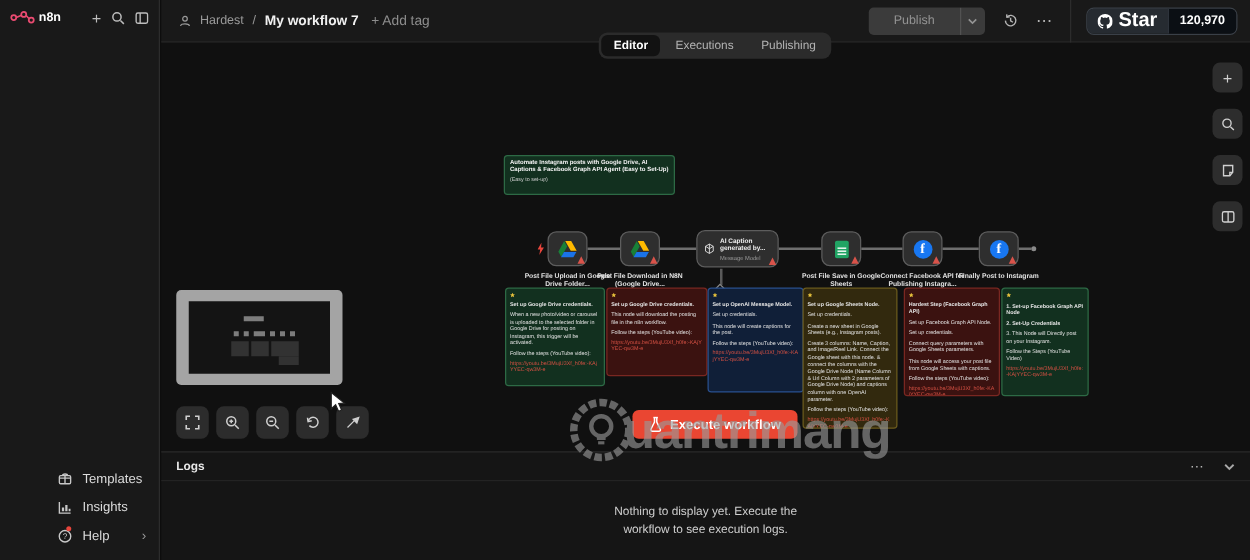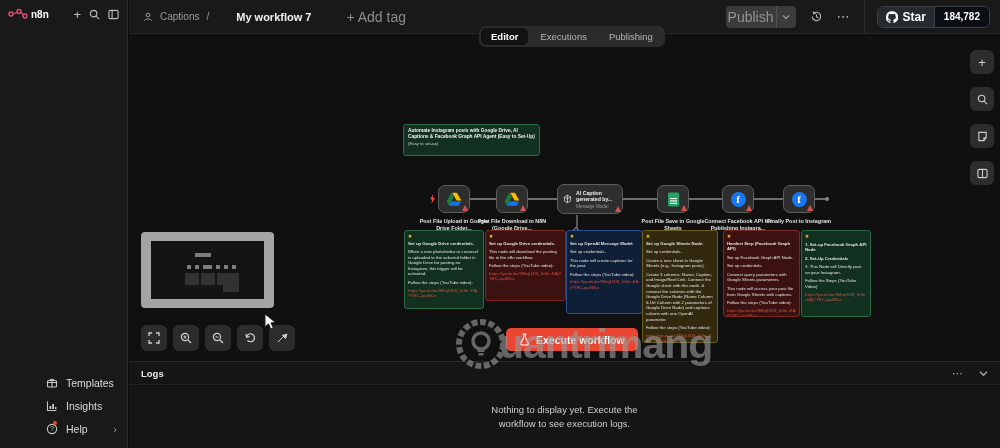--- a/index.html
+++ b/index.html
@@ -17,30 +17,30 @@
   .sb-item svg { flex:0 0 auto; }
   .badge-beta { background:#7c5ce0; color:#fff; font-size:6.5px; padding:1px 5px; border-radius:8px; font-weight:bold; }
   .sb-bottom { margin-top:auto; margin-bottom:8px;padding-left:36px; }
   .chev-right { margin-left:auto; color:#9a9a9a; font-size:11px; }
   .help-dot { position:absolute; left:17px; top:4px; width:4px; height:4px; border-radius:50%; background:#e8453c; }
 
   
   .main { position:absolute; left:129px; top:0; width:871px; height:448px; }
   .hdr { position:absolute; left:0; top:0; width:100%; height:34px; background:#191919; border-bottom:1px solid #262626; display:flex; align-items:center; padding:0 10px 0 14px; z-index:10; }
   .crumbs { display:flex; align-items:center; gap:7px; font-size:10px; color:#9a9a9a; }
-  .crumb-title { color:#f0f0f0; font-weight:bold; font-size:11px;margin-left:20px; }
-  .addtag { color:#8d8d8d; font-size:14px; margin-left:28px; cursor:pointer; }
+  .crumb-title { color:#f0f0f0; font-weight:bold; font-size:11px; }
+  .addtag { color:#8d8d8d; font-size:11px; margin-left:3px; cursor:pointer; }
   .hdr-right { margin-left:auto; display:flex; align-items:center; gap:14px; }
   .publish { display:flex; align-items:stretch; background:#3b3b3b; border-radius:4px; overflow:hidden; height:22px; cursor:pointer; }
-  .publish-label { padding:0 2px; display:flex; align-items:center; font-size:14px; color:#939393; }
+  .publish-label { padding:0 20px; display:flex; align-items:center; font-size:10px; color:#939393; }
   .publish-caret { width:20px; display:flex; align-items:center; justify-content:center; border-left:1px solid rgba(255,255,255,.12); }
   .icon-btn { color:#b5b5b5; cursor:pointer; display:flex; align-items:center; font-size:13px; }
   .gh-wrap { border-left:1px solid #2c2c2c; padding-left:12px; height:34px; display:flex; align-items:center; }
   .gh { display:flex; align-items:stretch; border:1px solid #3a4048; border-radius:6px; overflow:hidden; height:22px; cursor:pointer; }
-  .gh-left { display:flex; align-items:center; gap:5px; background:#262b31; padding:0 8px; color:#fff; font-size:12px; font-weight:bold; }
+  .gh-left { display:flex; align-items:center; gap:5px; background:#262b31; padding:0 8px; color:#fff; font-size:16px; font-weight:bold; }
   .gh-count { display:flex; align-items:center; background:#0b0f14; padding:0 9px; color:#fff; font-size:10px; font-weight:bold; border-left:1px solid #3a4048; }
 
   
   .tabs { position:absolute; left:350px; top:26px; z-index:20; display:flex; background:#2b2b2b; border-radius:7px; padding:2px; gap:2px; }
   .tab { font-size:9.5px; padding:3px 10px; color:#b3b3b3; border-radius:5px; cursor:pointer; }
   .tab.active { background:#121212; color:#ffffff; font-weight:bold; }
 
   
   .canvas { position:absolute; left:0; top:34px; width:100%; height:327px; background:#101010; overflow:hidden; }
 
@@ -167,21 +167,21 @@
   </div>
 
   <div class="main">
 
     <div class="hdr">
       <div class="crumbs">
         <svg width="10" height="10" viewBox="0 0 12 12">
             <circle cx="6" cy="3.6" r="2.2" fill="none" stroke="#9a9a9a" stroke-width="1.2"></circle>
             <path d="M1.8 10.5 C1.8 7.8 10.2 7.8 10.2 10.5" fill="none" stroke="#9a9a9a" stroke-width="1.2"></path>
           </svg>
-        <span>Captions</span>
+        <span>Hardest</span>
         <span>/</span>
         <span class="crumb-title">My workflow 7</span>
         <span class="addtag">+ Add tag</span>
       </div>
       <div class="hdr-right">
         <div class="publish">
           <span class="publish-label">Publish</span>
           <span class="publish-caret">
             <svg width="8" height="6" viewBox="0 0 8 6">
                 <path d="M1 1.5 L4 4.5 L7 1.5" fill="none" stroke="#939393" stroke-width="1.3"></path>
@@ -197,21 +197,21 @@
         </span>
         <span class="icon-btn">⋯</span>
         <div class="gh-wrap">
           <div class="gh">
             <span class="gh-left">
               <svg width="12" height="12" viewBox="0 0 16 16">
                   <path fill="#ffffff" d="M8 .3a8 8 0 0 0-2.5 15.6c.4.1.5-.2.5-.4v-1.4c-2.2.5-2.7-1-2.7-1-.4-.9-.9-1.2-.9-1.2-.7-.5.1-.5.1-.5.8.1 1.2.8 1.2.8.7 1.3 1.9.9 2.4.7.1-.5.3-.9.5-1.1-1.8-.2-3.7-.9-3.7-4 0-.9.3-1.6.8-2.1-.1-.2-.4-1 .1-2.1 0 0 .7-.2 2.2.8a7.6 7.6 0 0 1 4 0c1.5-1 2.2-.8 2.2-.8.5 1.1.2 1.9.1 2.1.5.5.8 1.2.8 2.1 0 3.1-1.9 3.8-3.7 4 .3.3.6.8.6 1.6v2.2c0 .2.1.5.5.4A8 8 0 0 0 8 .3Z"></path>
                 </svg>
               <span>Star</span>
             </span>
-            <span class="gh-count">184,782</span>
+            <span class="gh-count">120,970</span>
           </div>
         </div>
       </div>
     </div>
 
     <div class="tabs">
       <span class="tab active">Editor</span>
       <span class="tab">Executions</span>
       <span class="tab">Publishing</span>
     </div>

